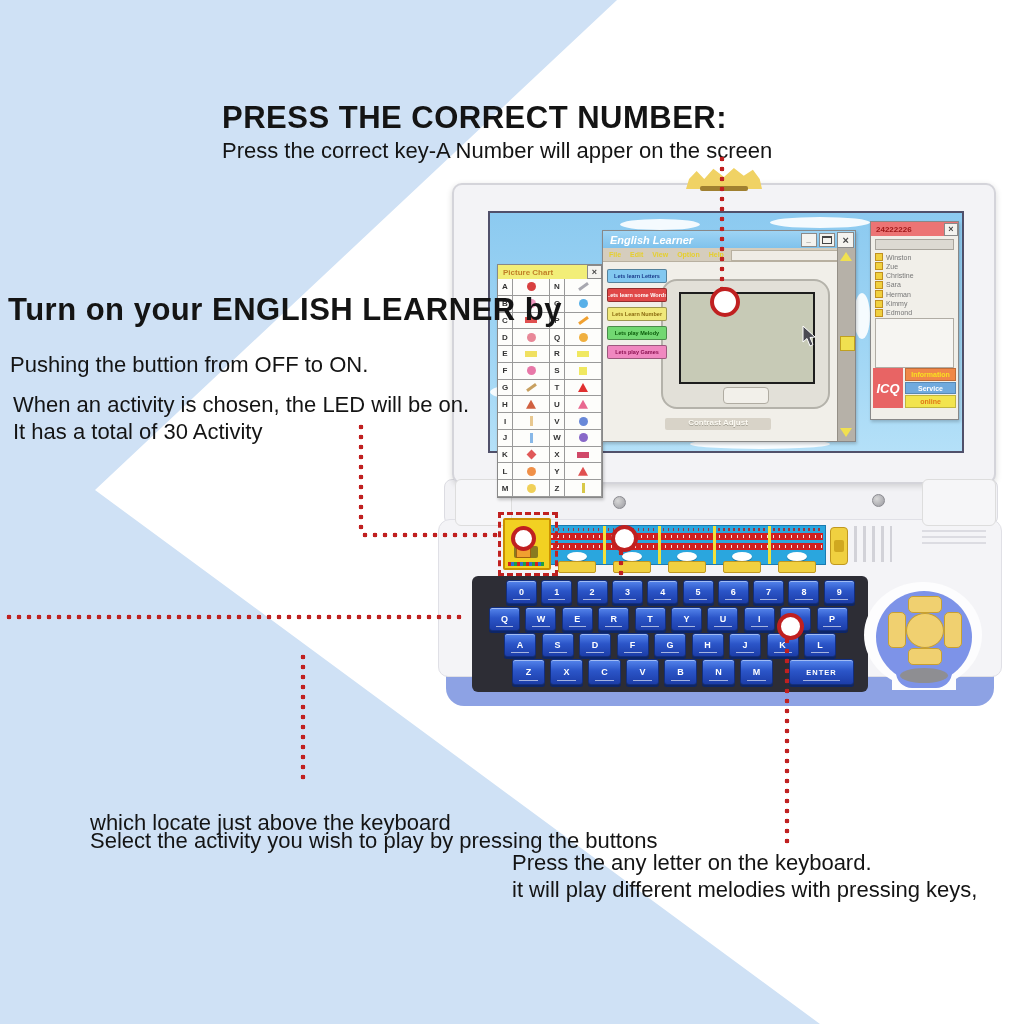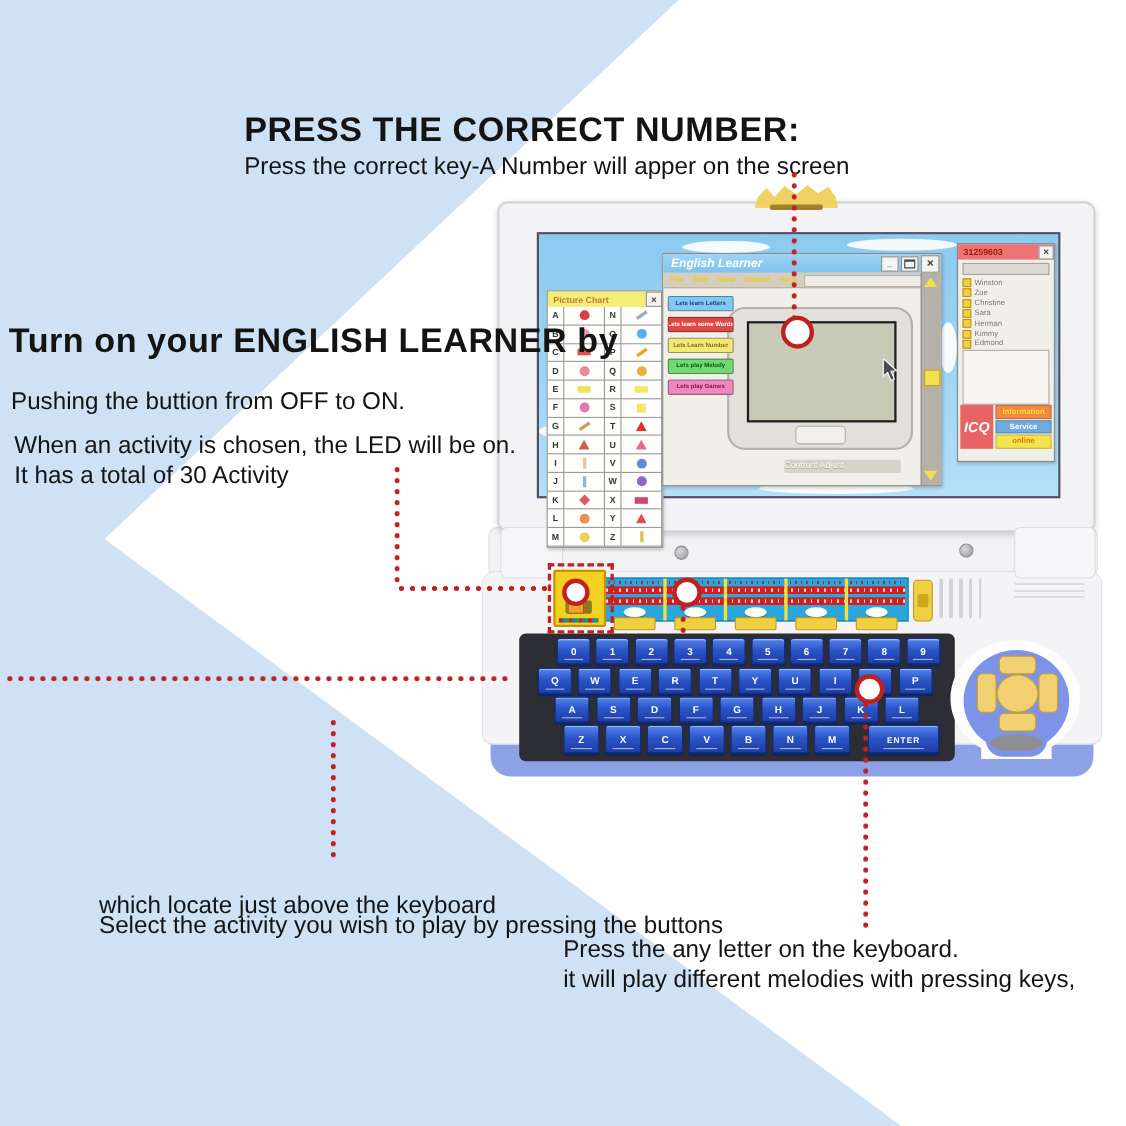--- a/index.html
+++ b/index.html
@@ -117,21 +117,21 @@
        display:flex;align-items:center;gap:9px;padding-left:6px;}
   #el-menubar .menu-item{font-size:7px;font-weight:bold;color:#e6cf2e;}
   #el-menu-box{position:absolute;left:128px;top:19px;width:116px;height:9px;background:#efece6;border:1px solid #b8b0a0;}
   .el-btn{position:absolute;left:4px;width:58px;height:12px;border-radius:2px;border:1px solid rgba(0,0,0,.35);
        font-size:5.5px;font-weight:bold;display:flex;align-items:center;justify-content:center;white-space:nowrap;overflow:hidden;}
   #lcd-outer{position:absolute;left:58px;top:48px;width:165px;height:126px;background:#e2e0d8;
        border:2px solid #b4b2aa;border-radius:16px;}
   #lcd{position:absolute;left:16px;top:11px;width:132px;height:88px;background:#c7cab6;border:2px solid #1d1d1d;}
   #lcd-btn{position:absolute;left:60px;top:106px;width:44px;height:15px;background:#f2f0ea;border:1px solid #b0aca2;border-radius:4px;}
   #contrast{position:absolute;left:62px;top:187px;width:106px;height:12px;background:#d8d3c8;border-radius:2px;
-       color:#fbf9f2;font-size:8px;font-weight:normal;text-align:left;text-shadow:0 1px 0 #a8a498;margin-left:48px;}
+       color:#fbf9f2;font-size:8px;font-weight:bold;text-align:center;text-shadow:0 1px 0 #a8a498;}
   #el-scroll{position:absolute;right:0;top:17px;width:17px;bottom:0;background:#b6b1a8;border-left:1px solid #948f86;}
   .tri-up{width:0;height:0;border-left:6px solid transparent;border-right:6px solid transparent;border-bottom:9px solid #f0e050;}
   .tri-down{width:0;height:0;border-left:6px solid transparent;border-right:6px solid transparent;border-top:9px solid #f0e050;}
   #el-thumb{position:absolute;left:2px;top:88px;width:13px;height:13px;background:#f0e050;border:1px solid #c0a020;}
 
   
   #bd-title{height:14px;background:#ec7474;color:#a01818;font-size:8px;font-weight:bold;padding-left:5px;}
   #bd-input{position:absolute;left:4px;top:17px;right:4px;height:9px;background:#dcd9d2;border:1px solid #a8a49c;}
   #bd-list{position:absolute;left:4px;top:29px;right:4px;height:64px;display:flex;flex-direction:column;justify-content:space-between;padding:2px 0;}
   .bd-row{display:flex;align-items:center;gap:3px;font-size:7px;color:#777;}
@@ -344,21 +344,21 @@
     </div>
   <div class="el-btn" style="top: 38px; background: rgb(130, 200, 240); color: rgb(26, 58, 138);">Lets learn Letters</div>
       <div class="el-btn" style="top: 57px; background: rgb(224, 72, 72); color: rgb(255, 255, 255);">Lets learn some Words</div>
       <div class="el-btn" style="top: 76px; background: rgb(240, 232, 122); color: rgb(138, 106, 16);">Lets Learn Number</div>
       <div class="el-btn" style="top: 95px; background: rgb(114, 216, 114); color: rgb(10, 90, 10);">Lets play Melody</div>
       <div class="el-btn" style="top: 114px; background: rgb(240, 136, 192); color: rgb(138, 16, 80);">Lets play Games</div>
     </div>
 
   <div class="win" style="left:870px;top:221px;width:87px;height:197px;">
     <div class="titlebar" id="bd-title">
-      <span style="flex:1;">31259603</span>
+      <span style="flex:1;">24222226</span>
       <span class="ctl" style="width:12px;height:11px;font-size:9px;">×</span>
     </div>
     <div id="bd-input"></div>
     <div id="bd-list">
         <div class="bd-row">
           <span class="bd-ic"></span>
           <span>Winston</span>
         </div>
         <div class="bd-row">
           <span class="bd-ic"></span>

